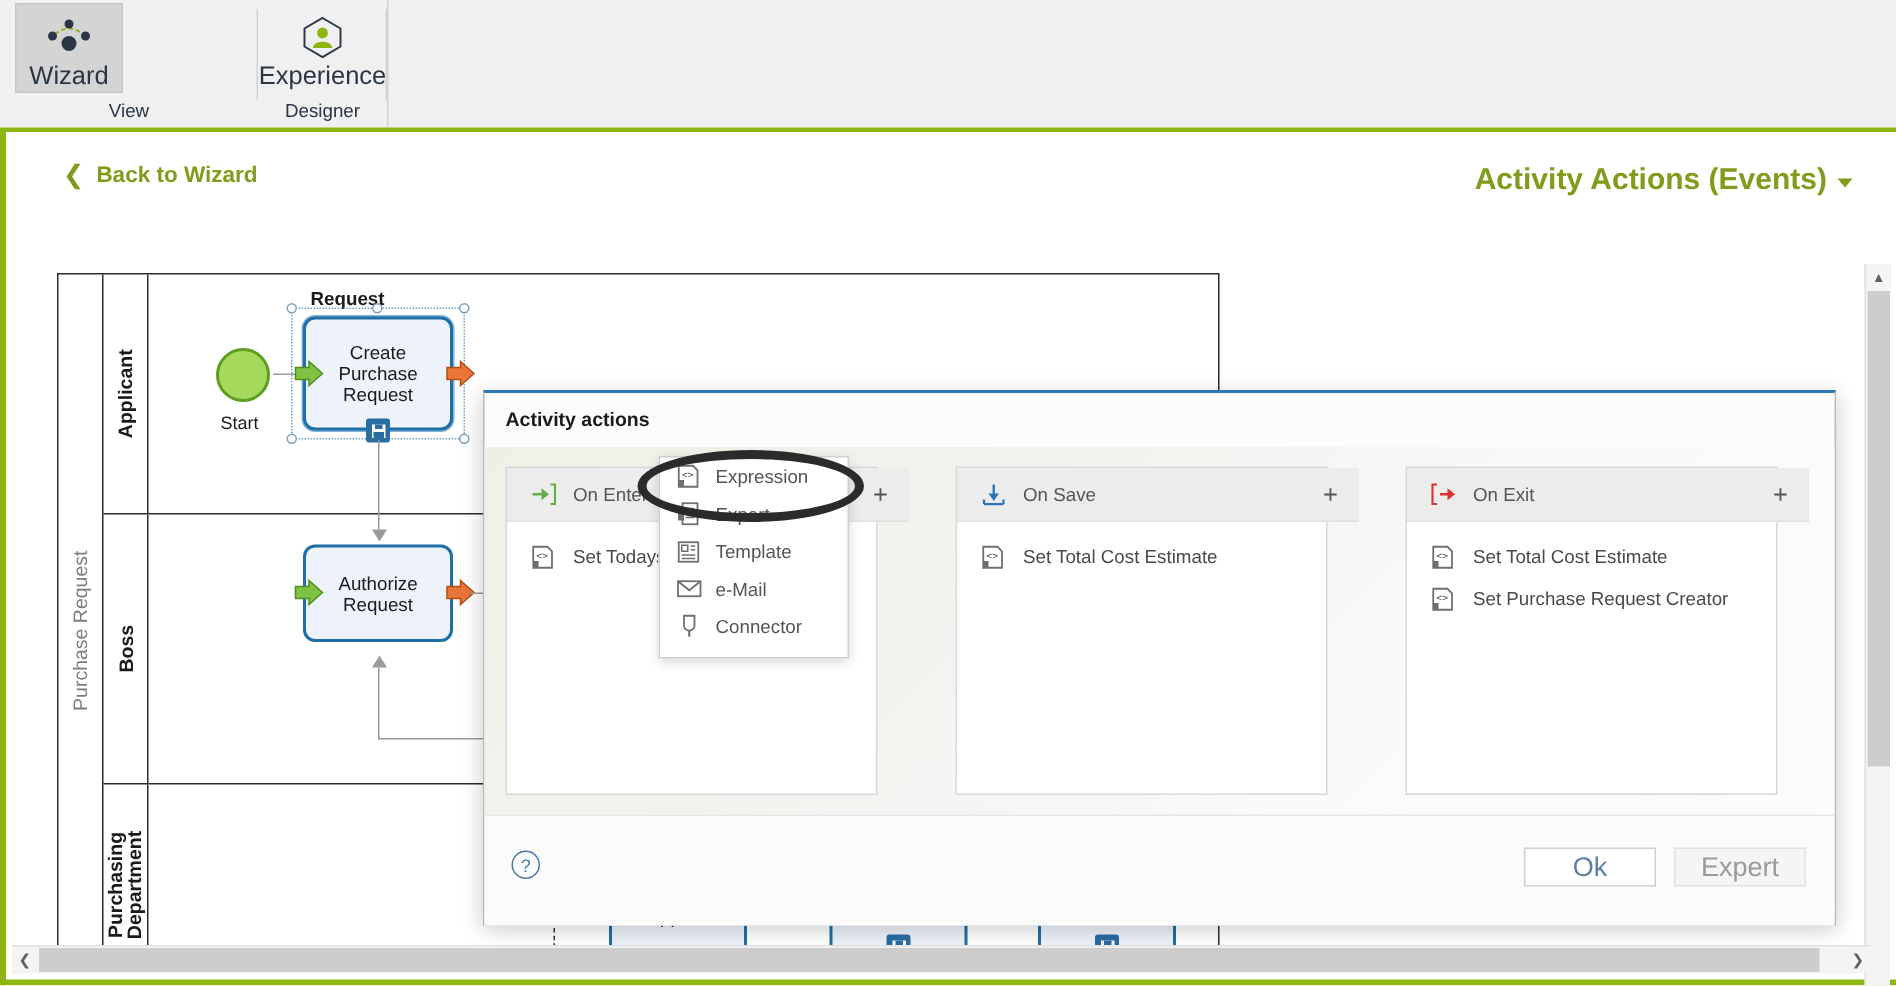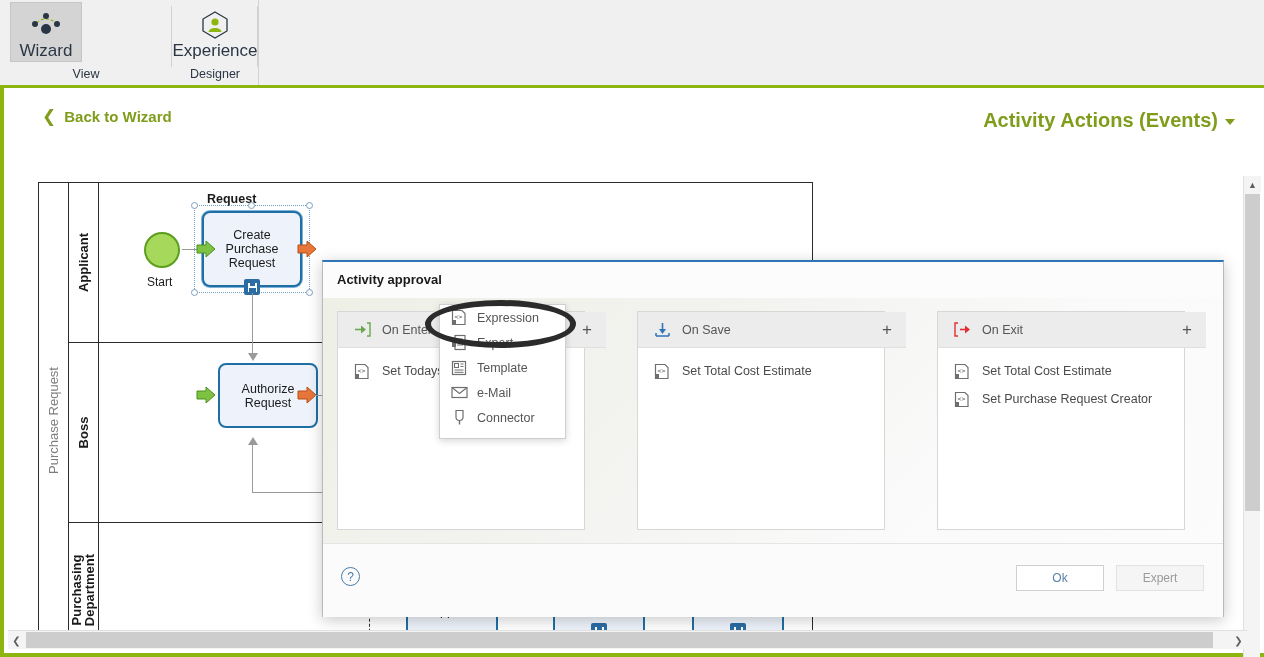--- a/index.html
+++ b/index.html
@@ -186,21 +186,21 @@
     border-top:1px solid #e5e5e5;
   }
   .help-icon {
     position:absolute; left:18px; top:23px; width:19px;height:19px;border-radius:50%;
     border:1px solid #4a79a8; color:#4a79a8; font-size:12px;
     display:flex;align-items:center;justify-content:center; cursor:pointer;
   }
   .dbtn {
     position:absolute; top:21px; width:88px;height:26px;
     display:flex;align-items:center;justify-content:center;
-    font-size:12px; cursor:pointer;
+    font-size:18px; cursor:pointer;
   }
   .dbtn.ok { right:119px; background:#fff; border:1px solid #cfcfcf; color:#5b7fa6; }
   .dbtn.cancel { right:19px; background:#f5f5f5; border:1px solid #e2e2e2; color:#9a9a9a; }
 
   
   .menu {
     position:absolute; left:435px; top:216px; width:127px; height:135px;
     background:#fff; border:1px solid #cfcfcf; box-shadow:0 2px 7px rgba(0,0,0,0.16);
     z-index:40;
   }
@@ -340,21 +340,21 @@
           <svg width="11" height="11" viewBox="0 0 11 11">
               <rect x="1" y="1" width="9" height="9" fill="#fff"></rect>
               <rect x="3" y="1" width="5" height="3" fill="#2b6ca3"></rect>
               <rect x="2" y="6" width="7" height="4" fill="#2b6ca3"></rect>
             </svg>
         </div>
 
         <div class="conn" style="left:213px; top:110px; width:1px; height:60px;"></div>
         <div class="arrowdown" style="left:209px; top:170px;"></div>
 
-        <div class="task" style="left:179px; top:180px; width:100px; height:65px;">
+        <div class="task" style="left:163px; top:180px; width:100px; height:65px;">
           <div>
             <span>Authorize</span><br>
             <span>Request</span>
           </div>
         </div>
         <div class="ga" style="left:157px; top:203px;">
           <svg width="20" height="18" viewBox="0 0 20 18">
             <polygon points="1,5 10,5 10,1 19,9 10,17 10,13 1,13" fill="#7dc242" stroke="#4f8f1e" stroke-width="1"></polygon>
           </svg>
         </div>
@@ -425,21 +425,21 @@
               <rect x="1" y="1" width="9" height="9" fill="#fff"></rect>
               <rect x="3" y="1" width="5" height="3" fill="#2b6ca3"></rect>
               <rect x="2" y="6" width="7" height="4" fill="#2b6ca3"></rect>
             </svg>
         </div>
         <div class="conn" style="left:690px; top:340px; width:1px; height:46px;"></div>
       </div>
     </div>
 
     <div class="dialog">
-      <div class="dlg-title">Activity approval</div>
+      <div class="dlg-title">Activity actions</div>
 
       <div class="dlg-body">
 
         <div class="col" style="left:14px;">
           <div class="col-hdr">
             <div class="chicon">
               <svg width="17" height="15" viewBox="0 0 17 15">
                 <line x1="1" y1="7.5" x2="10" y2="7.5" stroke="#6aa84f" stroke-width="1.6"></line>
                 <polygon points="7,3.5 12,7.5 7,11.5" fill="#6aa84f"></polygon>
                 <polyline points="13,1 16,1 16,14 13,14" fill="none" stroke="#6aa84f" stroke-width="1.4"></polyline>

